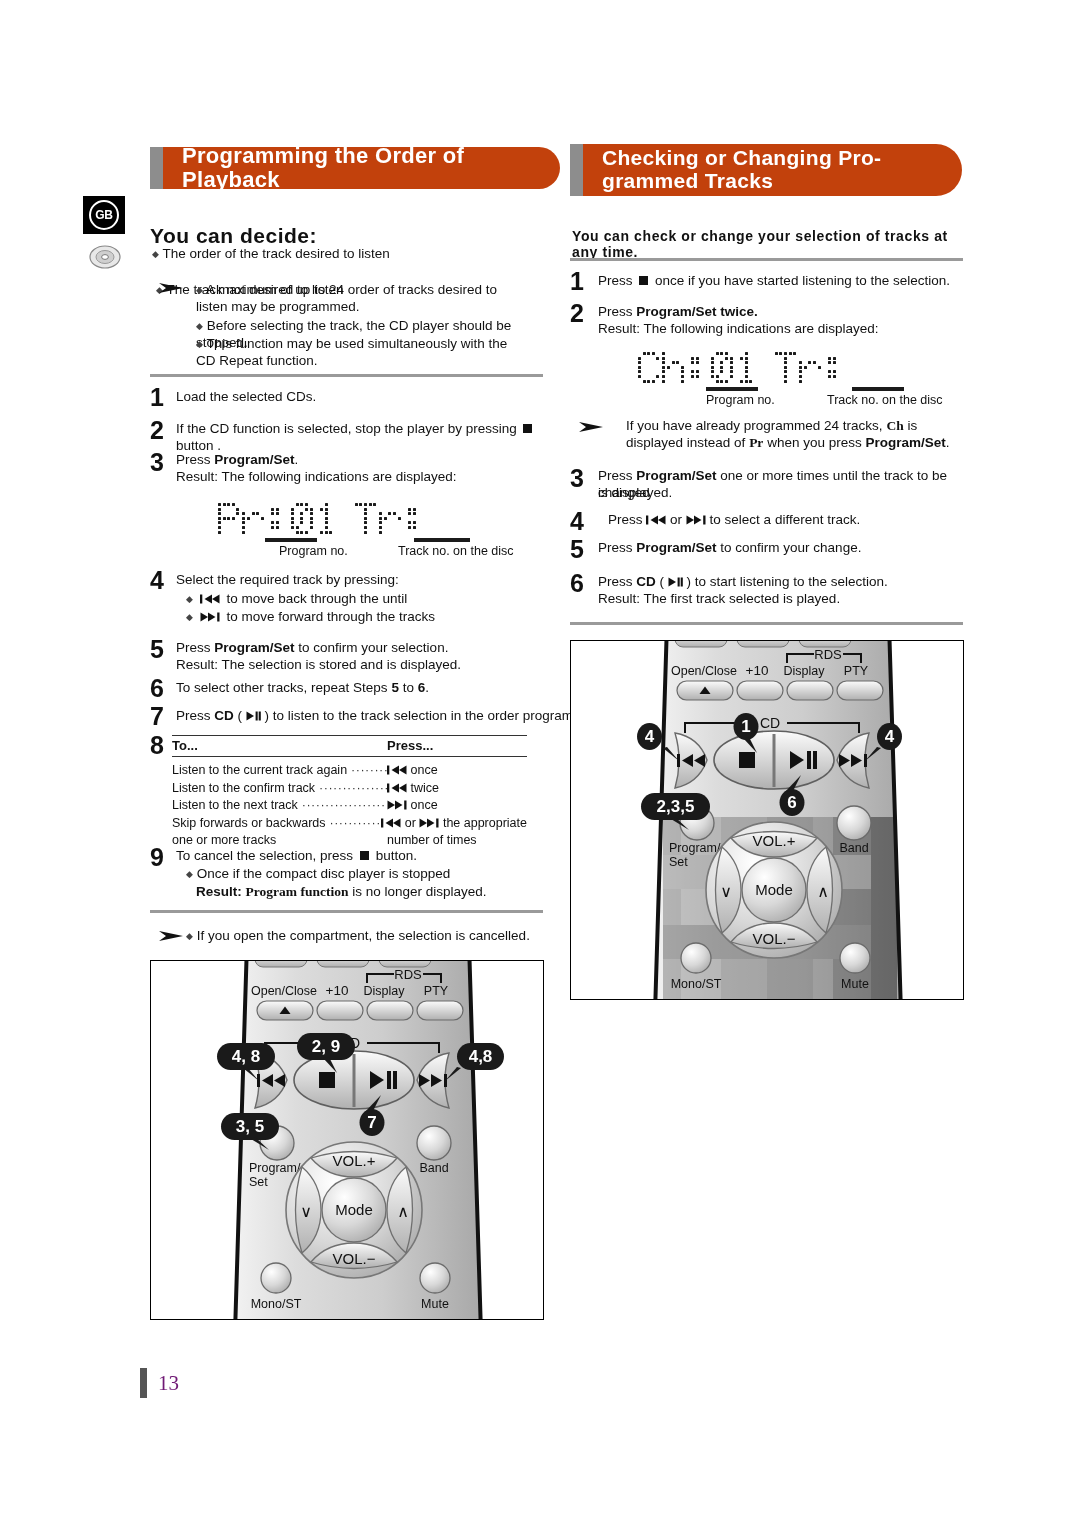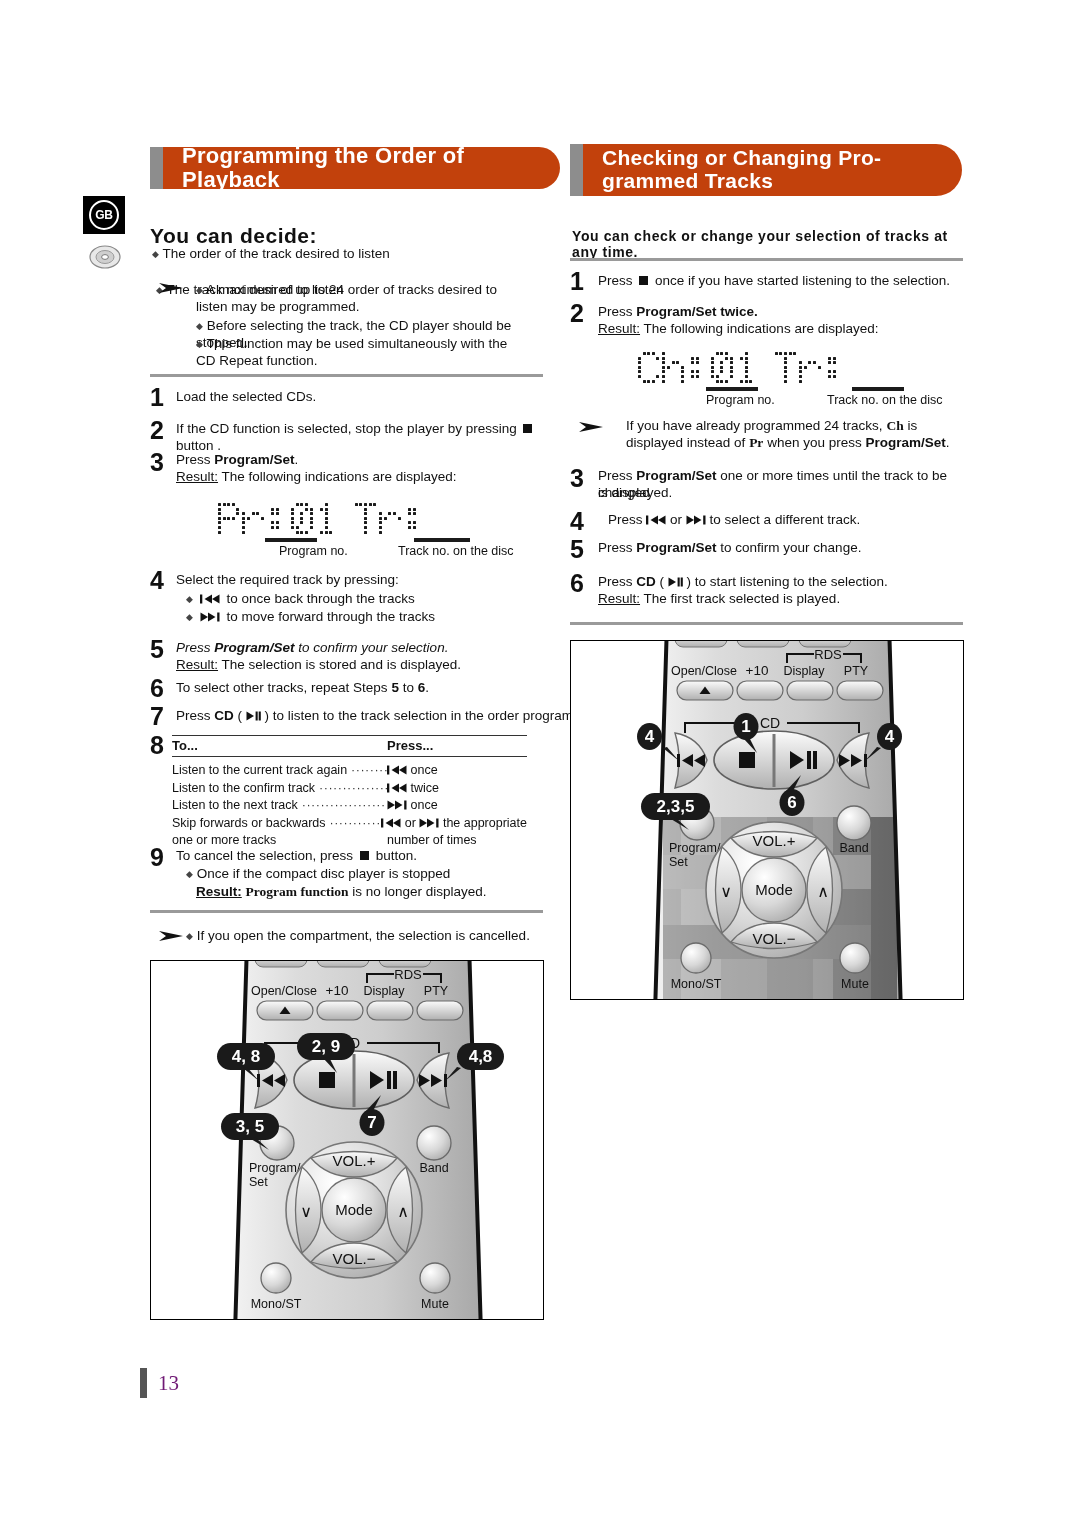--- a/index.html
+++ b/index.html
@@ -39,21 +39,21 @@
   #gb-badge .ring{
     width:26px;height:26px;border:2px solid #fff;border-radius:50%;
     display:flex;align-items:center;justify-content:center;
     color:#fff;font-size:12px;font-weight:bold;letter-spacing:-.3px;
   }
   #disc-icon{position:absolute;left:88px;top:244px;width:34px;height:26px;}
 
   
   .txt{position:absolute;font-size:13.5px;line-height:16.5px;color:#111;}
   .b{font-weight:bold;}
-  .u{text-decoration:underline;}
+  .u{}
   .serif-b{font-family:"Liberation Serif",serif;font-weight:bold;}
 
   .heading{position:absolute;font-weight:bold;font-size:21px;letter-spacing:.5px;}
   .intro{position:absolute;font-weight:bold;font-size:14px;letter-spacing:.6px;}
 
   .stepnum{position:absolute;font-weight:bold;font-size:25px;line-height:25px;color:#111;}
 
   .rule{position:absolute;background:#9a9a9a;height:3px;}
 
   .bullet{font-size:9px;vertical-align:1px;color:#444;}
@@ -480,34 +480,34 @@
 
   <div class="stepnum" style="left:150px;top:568px;">4</div>
   <div class="txt" style="left:176px;top:572px;width:370px;">Select the required track by pressing:</div>
   <div class="txt" style="left:186px;top:591px;width:370px;">
     <span class="bullet">◆</span>
     <svg width="20" height="10" viewBox="0 0 20 10" style="vertical-align:-1px;margin:0 3px;">
       <rect x="0" y="0.5" width="2.3" height="9" fill="#111"></rect>
       <path d="M12 0.5 L12 9.5 L4.5 5 Z" fill="#111"></path>
       <path d="M19.5 0.5 L19.5 9.5 L12 5 Z" fill="#111"></path>
     </svg>
-    <span>to once back through the tracks</span>
+    <span>to move back through the until</span>
   </div>
   <div class="txt" style="left:186px;top:609px;width:370px;">
     <span class="bullet">◆</span>
     <svg width="20" height="10" viewBox="0 0 20 10" style="vertical-align:-1px;margin:0 3px;">
       <path d="M0.5 0.5 L0.5 9.5 L8 5 Z" fill="#111"></path>
       <path d="M8 0.5 L8 9.5 L15.5 5 Z" fill="#111"></path>
       <rect x="17.2" y="0.5" width="2.3" height="9" fill="#111"></rect>
     </svg>
     <span>to move forward through the tracks</span>
   </div>
 
   <div class="stepnum" style="left:150px;top:637px;">5</div>
-  <div class="txt" style="left:176px;top:640px;width:370px;font-style:italic;">
+  <div class="txt" style="left:176px;top:640px;width:370px;">
     <span>Press</span>
     <span class="b">Program/Set</span>
     <span>to confirm your selection.</span>
   </div>
   <div class="txt" style="left:176px;top:657px;width:370px;">
     <span class="u">Result:</span>
     <span>The selection is stored and is displayed.</span>
   </div>
 
   <div class="stepnum" style="left:150px;top:676px;">6</div>

